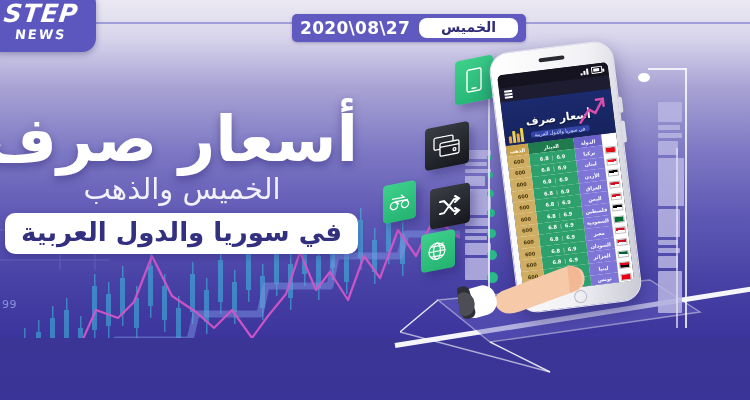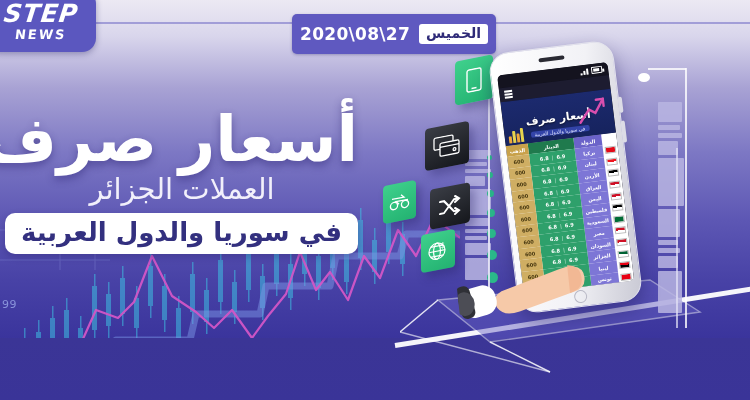--- a/index.html
+++ b/index.html
@@ -32,27 +32,27 @@
     position:absolute;left:-14px;top:-10px;width:110px;height:62px;border-radius:14px;
     background:#5b57bf;box-shadow:0 2px 6px rgba(30,25,90,.35);
     display:flex;flex-direction:column;align-items:center;justify-content:center;line-height:1;
   }
   .logo .l1{color:#fff;font-size:25px;font-weight:bold;letter-spacing:1px;font-style:italic;transform:skewX(-7deg);}
   .logo .l2{color:#fff;font-size:13px;font-weight:bold;letter-spacing:2px;margin-top:2px;transform:skewX(-7deg);}
   .logo-line{position:absolute;left:96px;top:22px;width:660px;height:2px;background:#6f6ac4;opacity:.55;}
 
   
   .datebar{
-    position:absolute;left:292px;top:14px;height:40px;border-radius:5px;background:#5f59c0;
+    position:absolute;left:292px;top:14px;height:28px;border-radius:5px;background:#5f59c0;
     display:flex;align-items:center;gap:9px;padding:0 8px;box-shadow:0 1px 3px rgba(30,25,90,.3);
   }
   .datebar .d-num{color:#ffffff;font-size:17px;font-weight:bold;letter-spacing:.3px;}
   .datebar .d-day{
-    background:#ffffff;color:#2f2b78;font-size:14px;font-weight:bold;border-radius:3px;
-    padding:1px 7px 3px;direction:rtl;
+    background:#ffffff;color:#2f2b78;font-size:14px;font-weight:bold;border-radius:8px;
+    padding:1px 22px 3px;direction:rtl;
   }
 
   
   .headline{position:absolute;right:392px;top:108px;text-align:center;direction:rtl;width:352px;}
   .h-main{
     color:#ffffff;font-size:63px;font-weight:bold;line-height:1.02;
     text-shadow:0 4px 9px rgba(40,32,110,.45);white-space:nowrap;
   }
   .h-sub{color:#f2f0fb;font-size:29px;line-height:1.1;margin-top:2px;white-space:nowrap;}
   .h-pill{
@@ -256,21 +256,21 @@
     <span class="l2">NEWS</span>
   </div>
 
   <div class="datebar">
     <span class="d-num">2020\08\27</span>
     <span class="d-day">الخميس</span>
   </div>
 
   <div class="headline">
     <div class="h-main">أسعار صرف</div>
-    <div class="h-sub">العملات الجزائر</div>
+    <div class="h-sub">الخميس والذهب</div>
     <div><span class="h-pill">في سوريا والدول العربية</span></div>
   </div>
 
   <div class="deco-col" style="left:465px;top:150px;">
     <b style="width:26px;height:9px;"></b>
       <b style="width:22px;height:4px;"></b>
     <b style="width:26px;height:4px;"></b>
       <b style="width:20px;height:10px;"></b>
     <b style="width:26px;height:26px;"></b>
       <b style="width:24px;height:8px;"></b>

